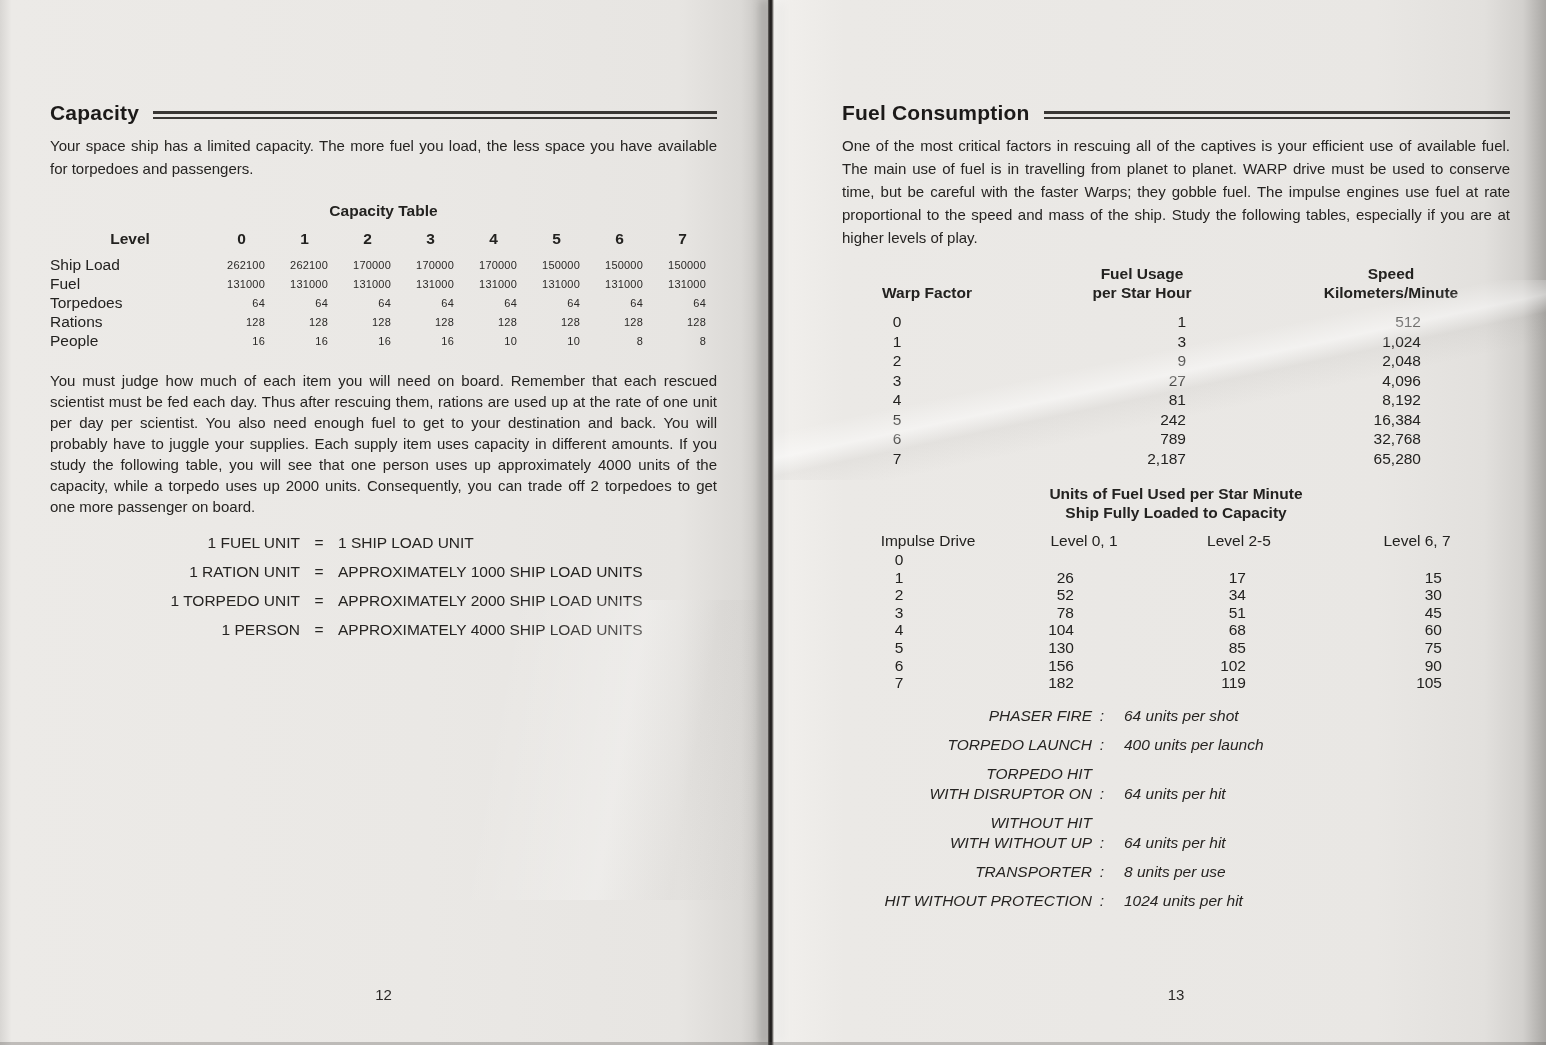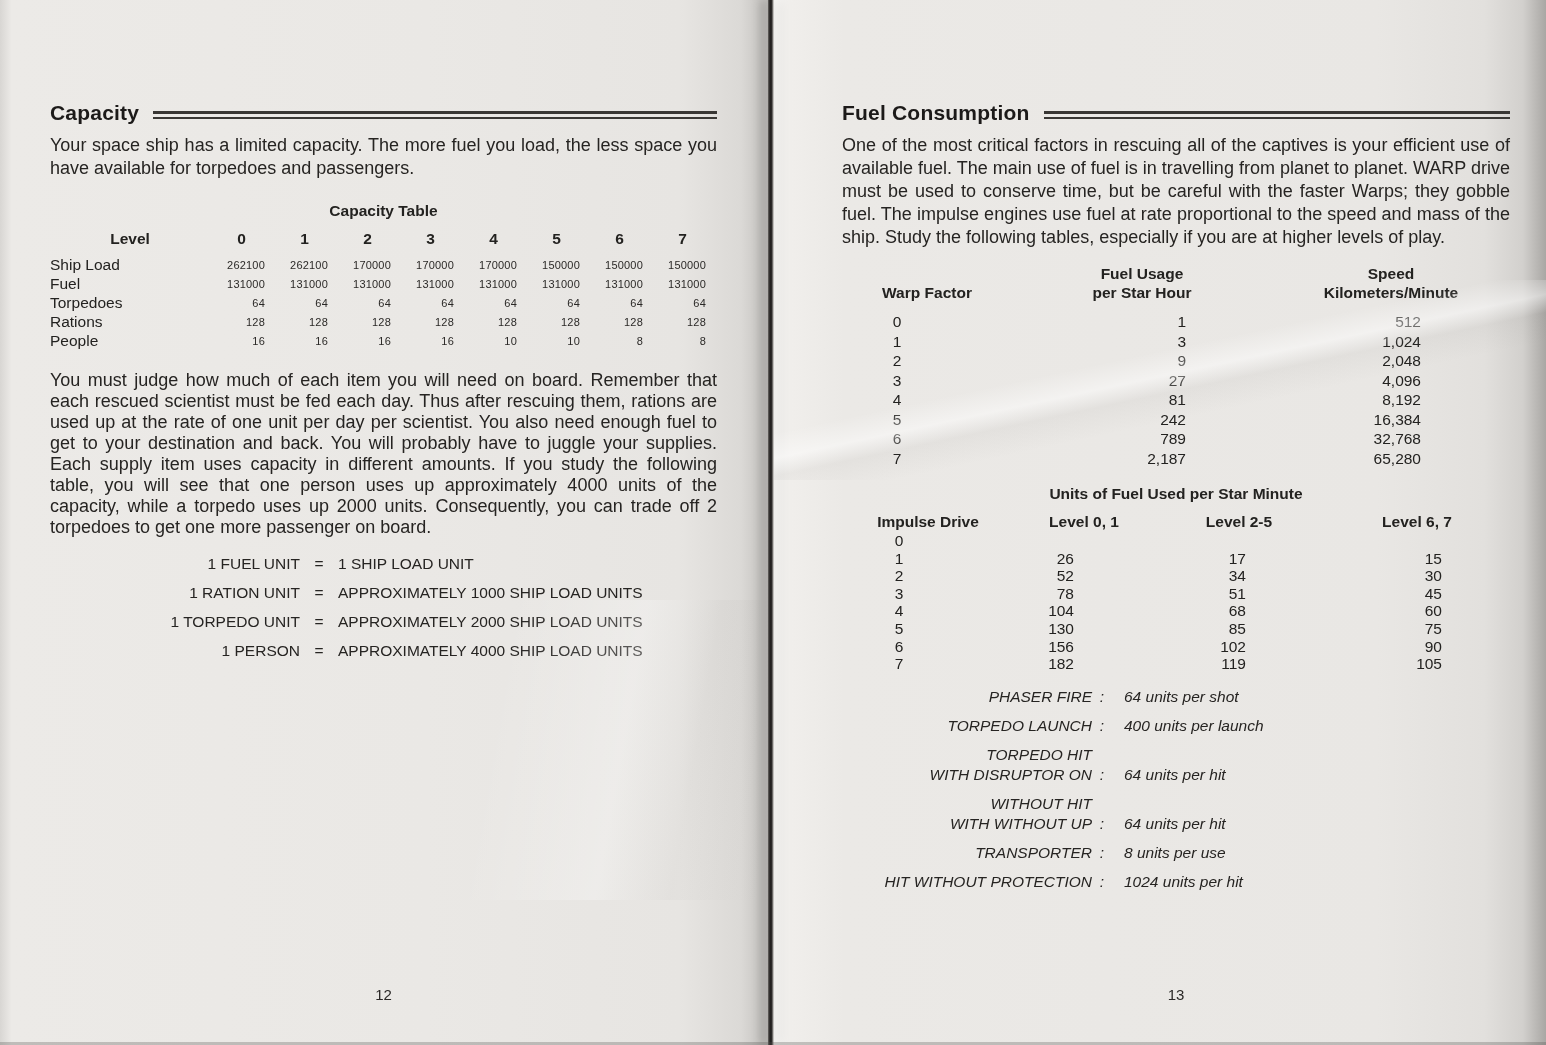--- a/index.html
+++ b/index.html
@@ -32,21 +32,21 @@
     background:linear-gradient(100deg,rgba(255,255,255,0) 60%,rgba(255,255,255,.25) 78%,rgba(120,118,115,.04) 88%,rgba(255,255,255,0) 100%);}
 
   .content{position:absolute;top:0;height:100%;}
   .content-left{left:50px;width:667px;}
   .content-right{left:68px;width:668px;}
 
   .heading-row{display:flex;align-items:center;padding-top:101px;}
   .doc-heading{font-size:21px;font-weight:bold;margin:0;letter-spacing:.2px;color:#1c1a19;white-space:nowrap;}
   .h-rule{flex:1;margin-left:14px;margin-top:3px;height:3px;border-top:3px solid #393734;border-bottom:2px solid #393734;}
 
-  .body-text{font-size:18px;line-height:23px;margin:0;text-align:justify;color:#262422;}
+  .body-text{font-size:15px;line-height:23px;margin:0;text-align:justify;color:#262422;}
   .p-first{margin-top:9px;}
   .p-follow{margin-top:7px;}
   .long-par{line-height:21px;margin-top:20px;}
 
   .table-title{font-size:15.5px;font-weight:bold;text-align:center;margin-top:22px;}
 
   table.cap-table{table-layout:fixed;width:664px;border-collapse:collapse;margin-top:9px;}
   .cap-table th{font-size:15.5px;font-weight:bold;text-align:center;padding:0 0 6px 0;height:20px;}
   .cap-table th.lvl{width:160px;}
   .cap-table td{padding:0 8px 0 0;height:19px;}
@@ -61,21 +61,21 @@
   .warp-table{margin-top:15px;}
   .warp-head{display:grid;grid-template-columns:170px 260px 238px;align-items:end;font-weight:bold;font-size:15.5px;line-height:19px;margin-bottom:10px;}
   .warp-head .wh{text-align:center;}
   .warp-row{display:grid;grid-template-columns:170px 260px 238px;font-size:15.5px;line-height:19.5px;}
   .wc1{text-align:center;padding-right:60px;}
   .wc2{text-align:right;padding-right:86px;}
   .wc3{text-align:right;padding-right:89px;}
 
   .imp-title{font-size:15.5px;font-weight:bold;text-align:center;line-height:19px;margin-top:16px;}
   .imp-table{margin-top:9px;}
-  .imp-head{display:grid;grid-template-columns:172px 140px 170px 186px;font-weight:bold;font-size:15.5px;line-height:20px;margin-bottom:0;}
+  .imp-head{display:grid;grid-template-columns:172px 140px 170px 186px;font-weight:normal;font-size:15.5px;line-height:20px;margin-bottom:0;}
   .imp-head .ih{text-align:center;}
   .imp-row{display:grid;grid-template-columns:172px 140px 170px 186px;font-size:15.5px;line-height:17.6px;}
   .ic1{text-align:center;padding-right:58px;}
   .ic2{text-align:right;padding-right:80px;}
   .ic3{text-align:right;padding-right:78px;}
   .ic4{text-align:right;padding-right:68px;}
 
   .events{margin-top:14px;font-style:italic;}
   .event-row{display:flex;align-items:flex-end;margin-bottom:9px;font-size:15.5px;line-height:20px;color:#262422;}
   .ev-label{width:250px;text-align:right;}
@@ -261,20 +261,21 @@
       </div>
       <div class="warp-row">
         <span class="wc1">7</span>
         <span class="wc2">2,187</span>
         <span class="wc3">65,280</span>
       </div>
     </div>
 
     <div class="imp-title">
       <span class="ev-line">Units of Fuel Used per Star Minute</span>
+      <span class="ev-line">Ship Fully Loaded to Capacity</span>
     </div>
 
     <div class="imp-table">
       <div class="imp-head">
         <div class="ih">Impulse Drive</div>
         <div class="ih">Level 0, 1</div>
         <div class="ih">Level 2-5</div>
         <div class="ih">Level 6, 7</div>
       </div>
       <div class="imp-row">

